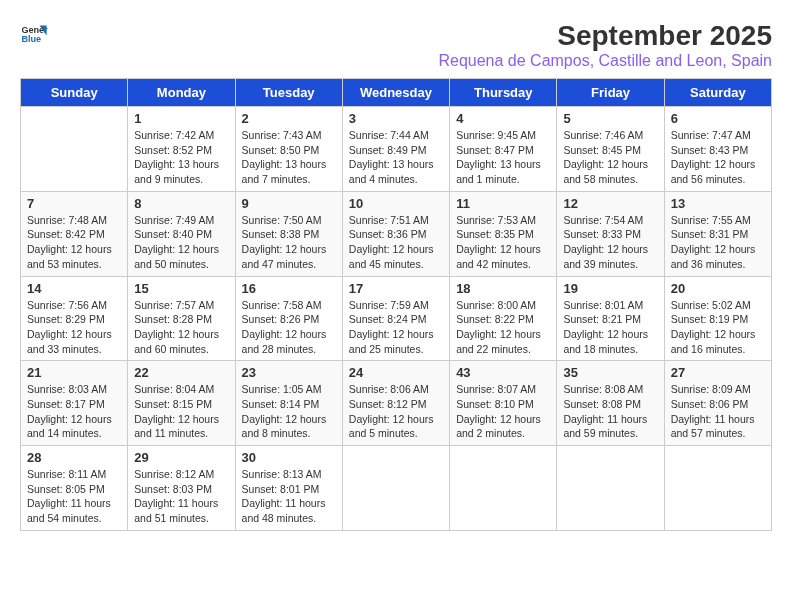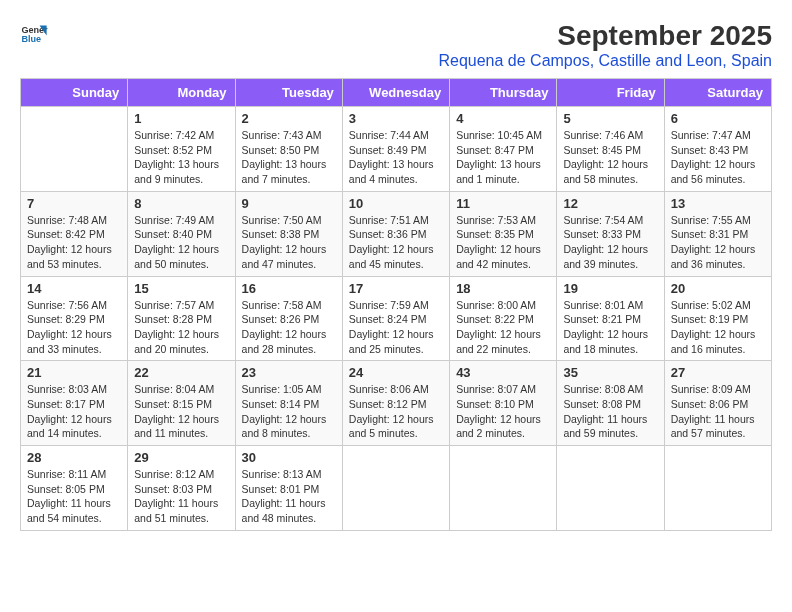--- a/index.html
+++ b/index.html
@@ -28,31 +28,31 @@
     .title-section {
       text-align: right;
     }
     .month-title {
       font-size: 28px;
       font-weight: bold;
       color: #333;
     }
     .location-title {
       font-size: 16px;
-      color: #1d4ed8;
+      color: #8b5cf6;
     }
     table {
       width: 100%;
       border-collapse: collapse;
       margin-top: 8px;
     }
     th {
-      background-color: #8b5cf6;
+      background-color: #1d4ed8;
       color: white;
-      text-align: right;
+      text-align: center;
       padding: 6px 8px;
       font-size: 13px;
       border: 1px solid #ccc;
     }
     td {
       border: 1px solid #ccc;
       vertical-align: top;
       padding: 4px 6px;
       font-size: 10.5px;
       color: #333;
@@ -125,21 +125,21 @@
         </td>
         <td>
           <span class="day-number">3</span>
           <div class="cell-text">Sunrise: 7:44 AM</div>
           <div class="cell-text">Sunset: 8:49 PM</div>
           <div class="cell-text">Daylight: 13 hours</div>
           <div class="cell-text">and 4 minutes.</div>
         </td>
         <td>
           <span class="day-number">4</span>
-          <div class="cell-text">Sunrise: 10:45 AM</div>
+          <div class="cell-text">Sunrise: 9:45 AM</div>
           <div class="cell-text">Sunset: 8:47 PM</div>
           <div class="cell-text">Daylight: 13 hours</div>
           <div class="cell-text">and 1 minute.</div>
         </td>
         <td>
           <span class="day-number">5</span>
           <div class="cell-text">Sunrise: 7:46 AM</div>
           <div class="cell-text">Sunset: 8:45 PM</div>
           <div class="cell-text">Daylight: 12 hours</div>
           <div class="cell-text">and 58 minutes.</div>
@@ -209,21 +209,21 @@
           <div class="cell-text">Sunrise: 7:56 AM</div>
           <div class="cell-text">Sunset: 8:29 PM</div>
           <div class="cell-text">Daylight: 12 hours</div>
           <div class="cell-text">and 33 minutes.</div>
         </td>
         <td>
           <span class="day-number">15</span>
           <div class="cell-text">Sunrise: 7:57 AM</div>
           <div class="cell-text">Sunset: 8:28 PM</div>
           <div class="cell-text">Daylight: 12 hours</div>
-          <div class="cell-text">and 20 minutes.</div>
+          <div class="cell-text">and 60 minutes.</div>
         </td>
         <td>
           <span class="day-number">16</span>
           <div class="cell-text">Sunrise: 7:58 AM</div>
           <div class="cell-text">Sunset: 8:26 PM</div>
           <div class="cell-text">Daylight: 12 hours</div>
           <div class="cell-text">and 28 minutes.</div>
         </td>
         <td>
           <span class="day-number">17</span>

